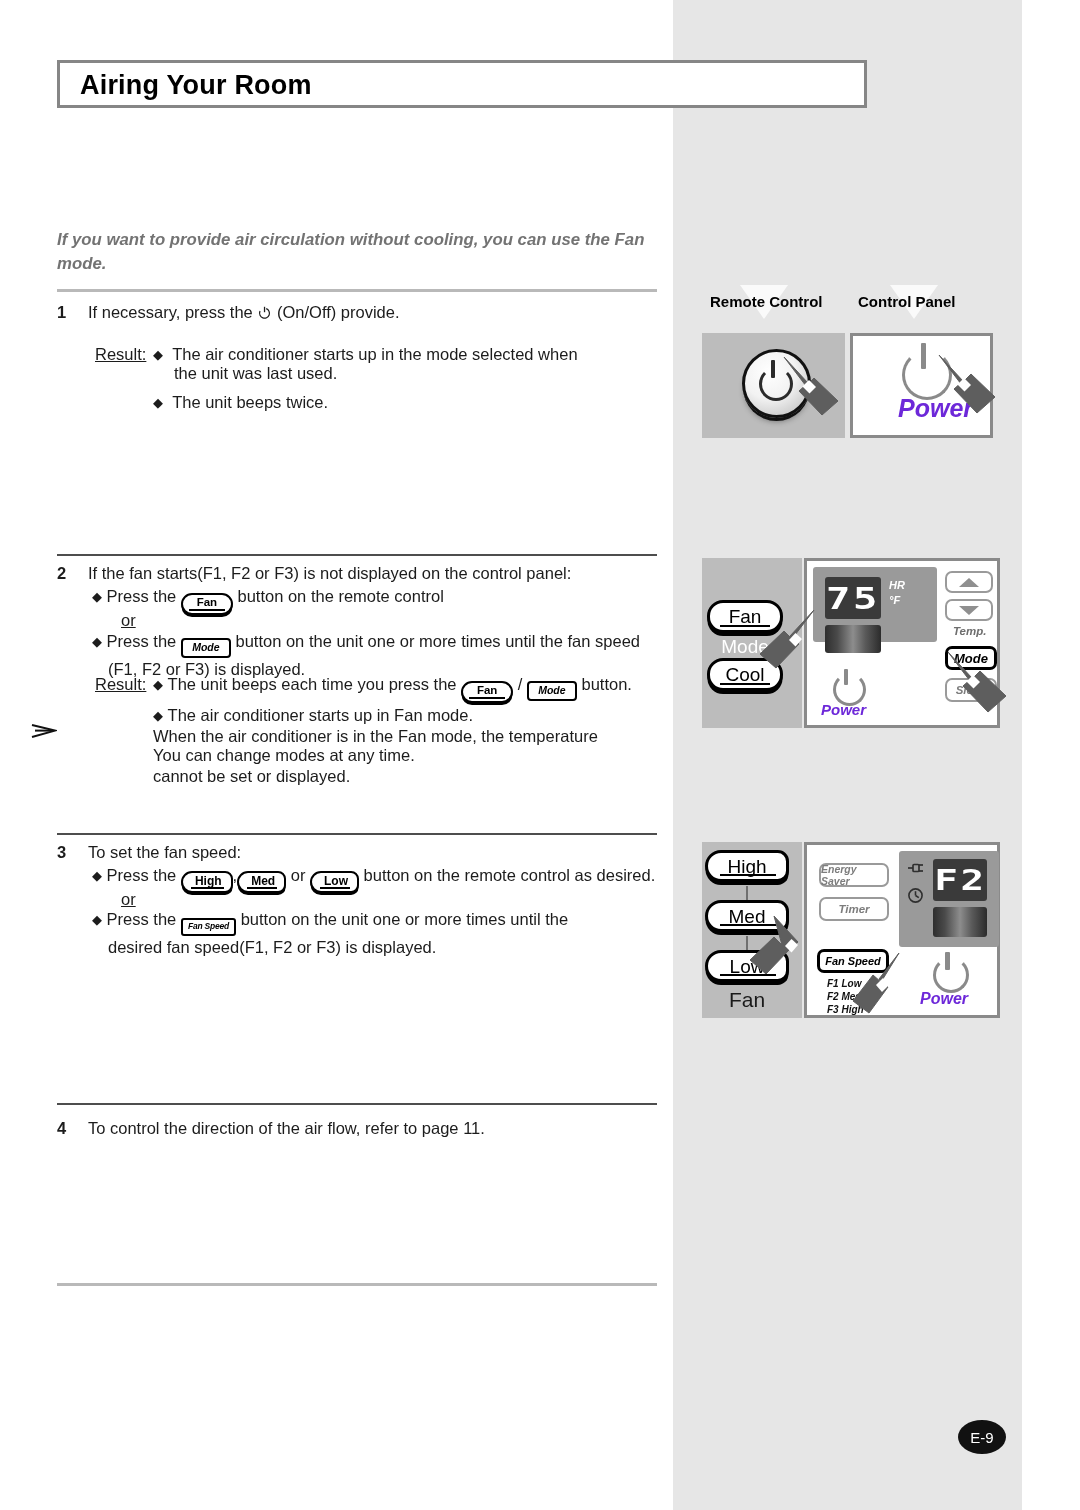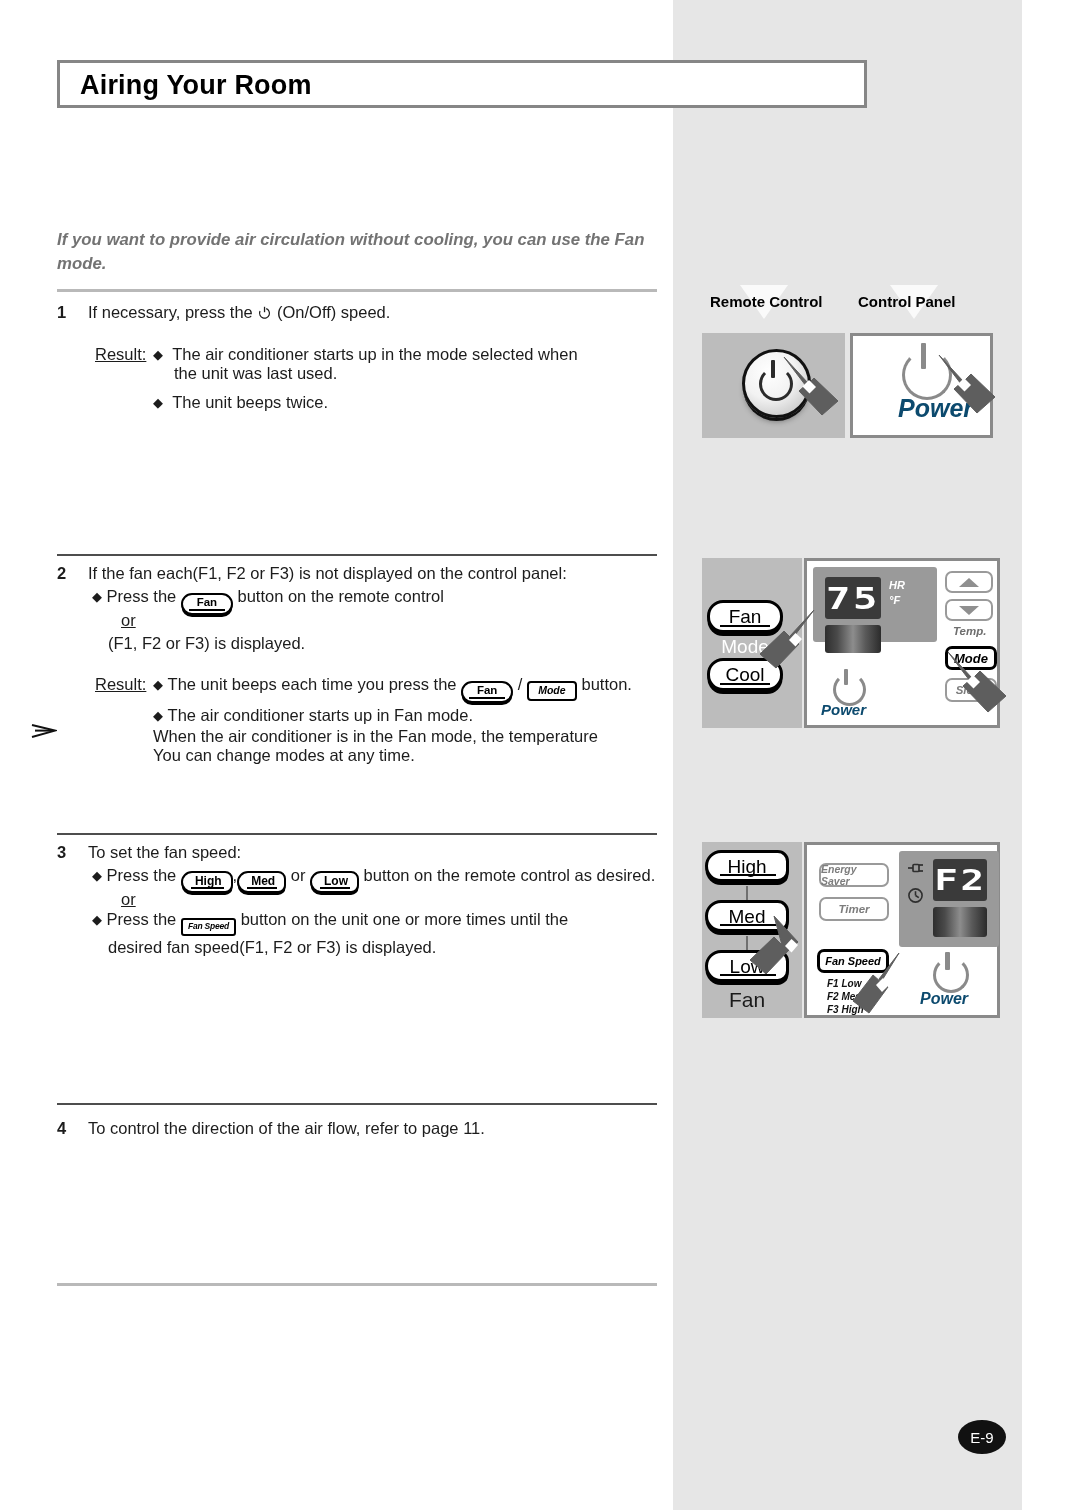--- a/index.html
+++ b/index.html
@@ -128,21 +128,21 @@
   .pw-ring{
     position:absolute;border-radius:50%;
     border:3.2px solid #2b2b2b;
   }
   .pw-stem{
     position:absolute;background:#2b2b2b;border-radius:1px;
   }
   .pw-ring.gray{border-color:#8a8a8a;}
   .pw-stem.gray{background:#8a8a8a;}
   .pw-label{
-    position:absolute;font-style:italic;font-weight:bold;color:#0c4a6e;
+    position:absolute;font-style:italic;font-weight:bold;color:#6d28d9;
   }
   
   .ptr{position:absolute;z-index:6;}
   
   .rpill{
     position:absolute;background:#fff;border:3.2px solid #000;
     border-radius:16px;color:#000;font-size:19px;
     text-align:center;box-sizing:border-box;
     box-shadow:0 3.5px 0 -0.5px #000;
   }
@@ -224,37 +224,37 @@
   <span class="num">1</span>
   <span class="stxt">
     <span class="ln">
       <span>If necessary, press the</span>
       <span class="pwr-glyph">
         <svg viewBox="0 0 20 20" width="15" height="15">
           <circle cx="10" cy="11" r="6.6" fill="none" stroke="#1c1c1c" stroke-width="1.6" stroke-dasharray="31 11" transform="rotate(-70 10 11)"></circle>
           <rect x="9.2" y="2.4" width="1.7" height="7.2" fill="#1c1c1c"></rect>
         </svg>
       </span>
-      <span>(On/Off) speed.</span>
+      <span>(On/Off) provide.</span>
     </span>
   </span>
 </div>
 
 <div class="step" style="top:345px;">
   <span class="stxt" style="left:38px;">
     <span class="resultlbl">Result:</span><span class="bullets"><span class="ln"><span class="dia">◆</span>&nbsp;&nbsp;<span>The air conditioner starts up in the mode selected when</span></span><span class="ln" style="padding-left:21px;"><span>the unit was last used.</span></span><span class="ln" style="margin-top:10px;"><span class="dia">◆</span>&nbsp;&nbsp;<span>The unit beeps twice.</span></span></span>
   </span>
 </div>
 
 <div class="rule dark" style="top:554px;"></div>
 
 <div class="step" style="top:564px;">
   <span class="num">2</span>
   <span class="stxt">
-    <span class="ln">If the fan each(F1, F2 or F3) is not displayed on the control panel:</span>
+    <span class="ln">If the fan starts(F1, F2 or F3) is not displayed on the control panel:</span>
   </span>
 </div>
 
 <div class="step" style="top:587px;">
   <span class="stxt" style="left:35px;">
     <span class="ln">
       <span class="dia">◆</span>&nbsp;<span>Press the</span>
       <span class="key key-pill"><span>Fan</span><span class="bar"></span></span>
       <span>button on the remote control</span>
     </span>
@@ -262,40 +262,46 @@
 </div>
 
 <div class="step" style="top:611px;">
   <span class="stxt" style="left:64px;">
     <span class="ln ul">or</span>
   </span>
 </div>
 
 <div class="step" style="top:632px;">
   <span class="stxt" style="left:35px;">
+    <span class="ln">
+      <span class="dia">◆</span>&nbsp;<span>Press the</span>
+      <span class="key key-rect"><span>Mode</span></span>
+      <span>button on the unit one or more times until the fan speed</span>
+    </span>
     <span class="ln" style="padding-left:16px;margin-top:2px;">(F1, F2 or F3) is displayed.</span>
   </span>
 </div>
 
 <div class="step" style="top:675px;">
   <span class="stxt" style="left:38px;">
     <span class="resultlbl">Result:</span><span class="bullets"><span class="ln"><span class="dia">◆</span>&nbsp;<span>The unit beeps each time you press the</span> <span class="key key-pill"><span>Fan</span><span class="bar"></span></span> <span>/</span> <span class="key key-rect"><span>Mode</span></span> <span>button.</span></span><span class="ln" style="margin-top:3px;"><span class="dia">◆</span>&nbsp;<span>The air conditioner starts up in Fan mode.</span></span></span>
   </span>
 </div>
 
 <div class="note-arrow" style="top:722px;">
   <svg viewBox="0 0 26 16" width="26" height="16">
     <path d="M1 2 L24 7.6 L1 14" fill="none" stroke="#111" stroke-width="2"></path>
     <path d="M4 7.6 L22 7.6" stroke="#111" stroke-width="2"></path>
   </svg>
 </div>
 <div class="step" style="top:725px;">
   <span class="stxt" style="left:96px;">
     <span class="ln" style="margin-top:2px;">When the air conditioner is in the Fan mode, the temperature</span>
     <span class="ln">You can change modes at any time.</span>
+    <span class="ln" style="margin-top:2px;">cannot be set or displayed.</span>
   </span>
 </div>
 
 <div class="rule dark" style="top:833px;"></div>
 
 <div class="step" style="top:843px;">
   <span class="num">3</span>
   <span class="stxt">
     <span class="ln">To set the fan speed:</span>
   </span>

